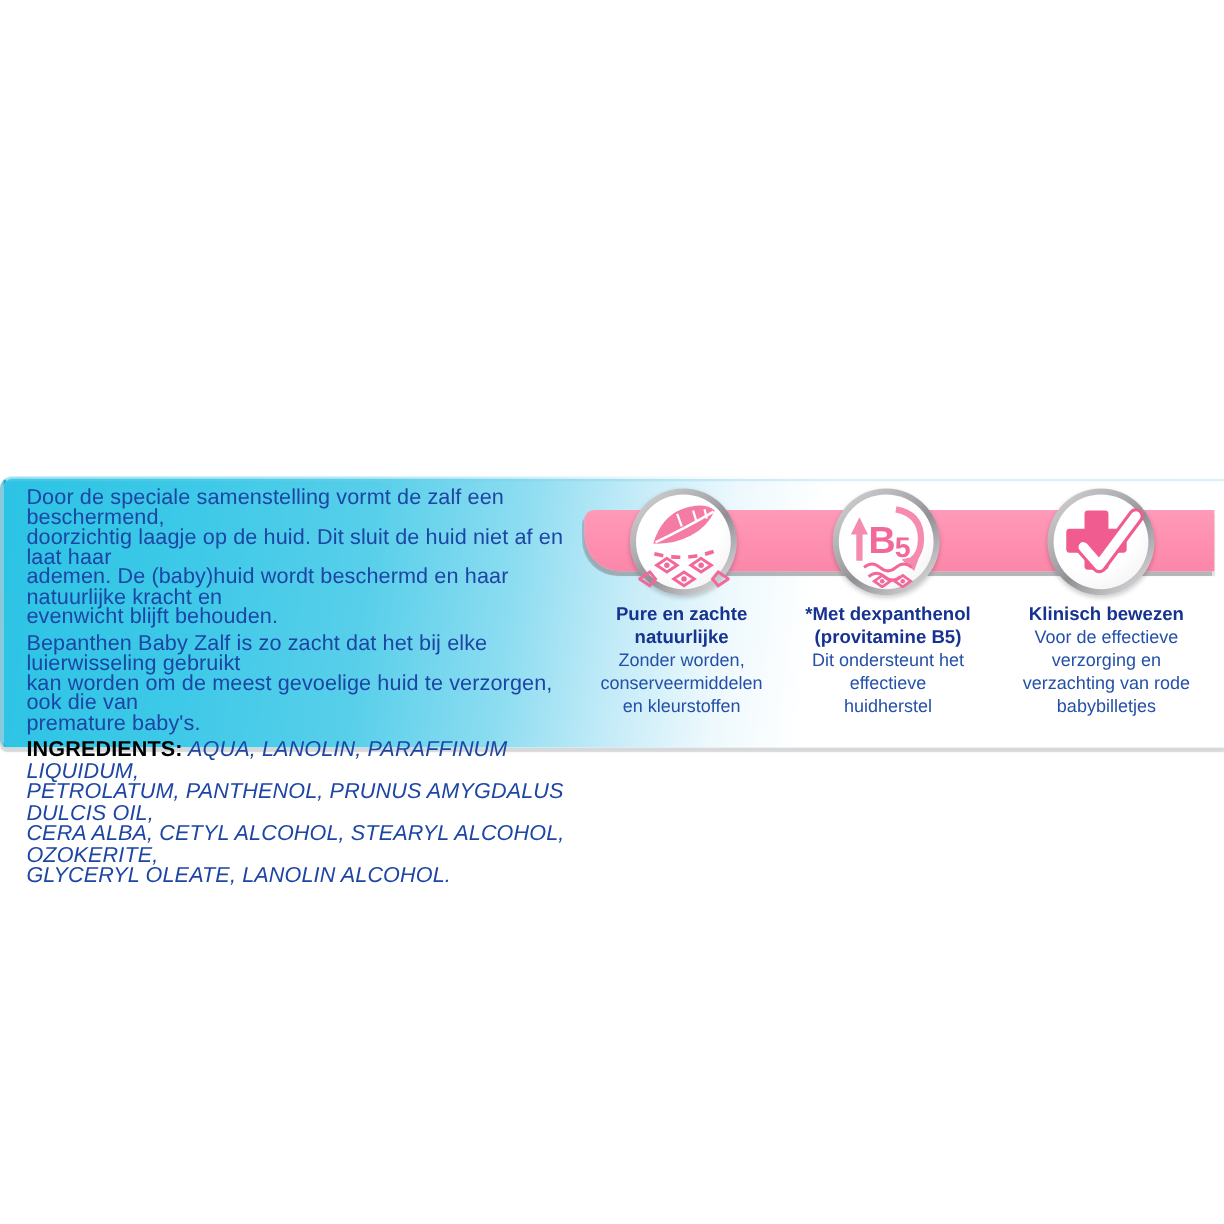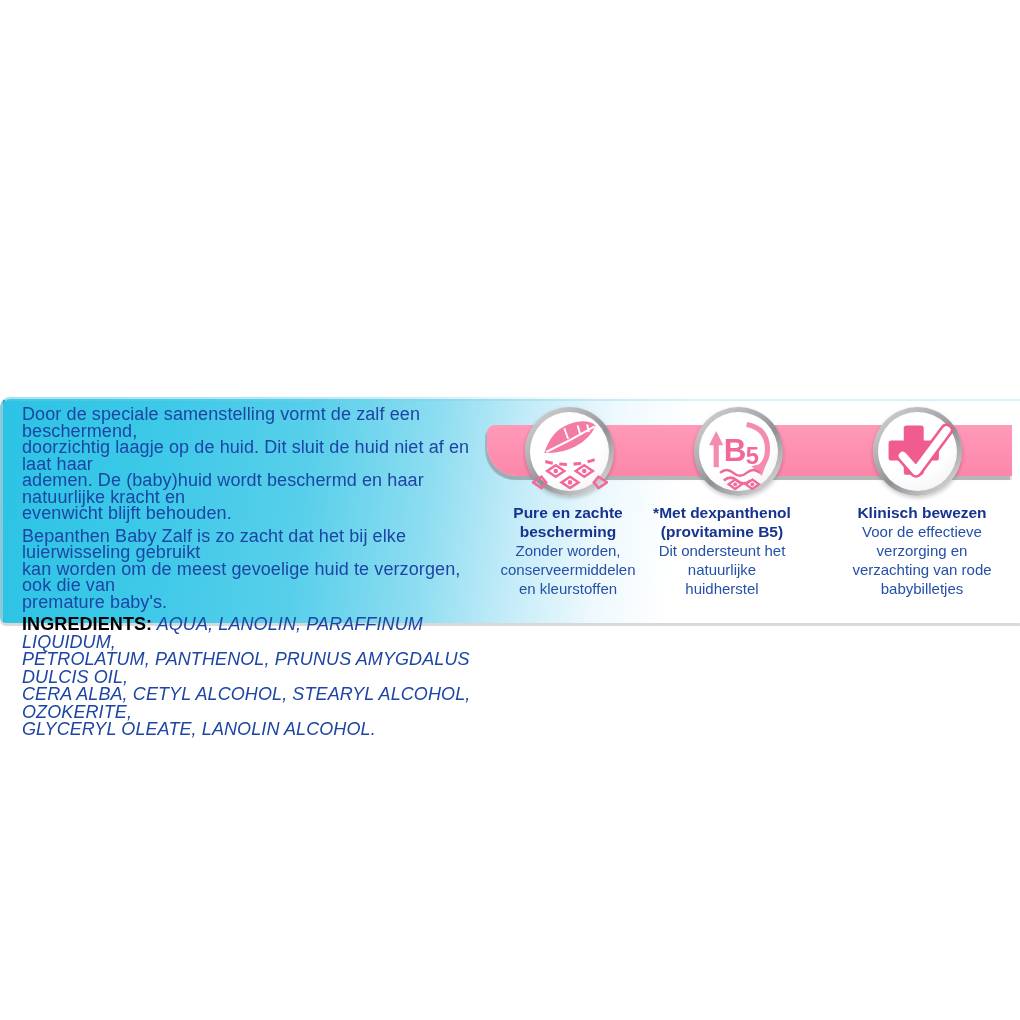--- a/index.html
+++ b/index.html
@@ -44,21 +44,21 @@
   .icon-ring .inner {
     position:absolute; inset:5px; border-radius:50%;
     background:radial-gradient(circle at 38% 30%, #ffffff 55%, #f3f3f5 85%, #e9e9ec 100%);
     display:flex; align-items:center; justify-content:center;
   }
   .ring-1 { left:525px; } .ring-2 { left:694px; } .ring-3 { left:873px; }
   
   .caption { position:absolute; top:106px; width:220px; text-align:center; }
   .caption .title { font-weight:bold; font-size:15.5px; line-height:19px; color:#16338f; white-space:pre-line; }
   .caption .desc  { font-size:15px; line-height:19px; color:#2450a8; white-space:pre-line; }
-  .cap-1 { left:458px; } .cap-2 { left:612px; } .cap-3 { left:812px; }
+  .cap-1 { left:458px; } .cap-2 { left:630px; } .cap-3 { left:812px; }
 </style>
 </head>
 <body>
 
 <div class="canvas">
   <div class="panel">
     <div class="panel-bg"></div>
 
     <div class="left-text">
       <p>Door de speciale samenstelling vormt de zalf een beschermend,
@@ -128,30 +128,30 @@
           <rect x="25" y="12" width="21" height="52" rx="3" fill="#F15C90"></rect>
           <rect x="9" y="28" width="53" height="21" rx="3" fill="#F15C90"></rect>
           <path d="M24 44 L38 60 L70 17" stroke="#F15C90" stroke-width="14" fill="none" stroke-linecap="round" stroke-linejoin="round"></path>
           <path d="M24 44 L38 60 L70 17" stroke="#ffffff" stroke-width="8.5" fill="none" stroke-linecap="round" stroke-linejoin="round"></path>
         </svg>
       </div>
     </div>
 
     <div class="caption cap-1">
       <div class="title">Pure en zachte
-bescherming</div>
+natuurlijke</div>
       <div class="desc">Zonder worden,
 conserveermiddelen
 en kleurstoffen</div>
     </div>
     <div class="caption cap-2">
       <div class="title">*Met dexpanthenol
 (provitamine B5)</div>
       <div class="desc">Dit ondersteunt het
-natuurlijke
+effectieve
 huidherstel</div>
     </div>
     <div class="caption cap-3">
       <div class="title">Klinisch bewezen</div>
       <div class="desc">Voor de effectieve
 verzorging en
 verzachting van rode
 babybilletjes</div>
     </div>
   </div>

